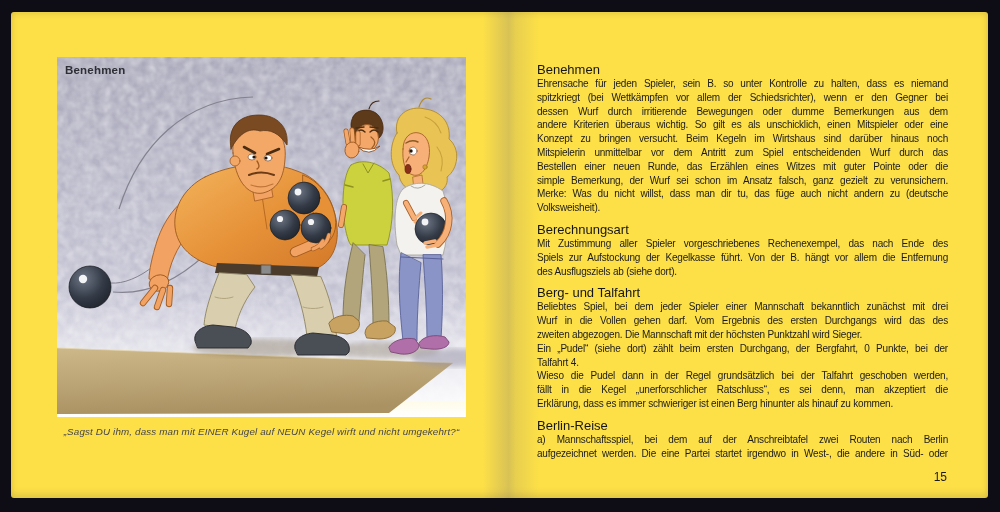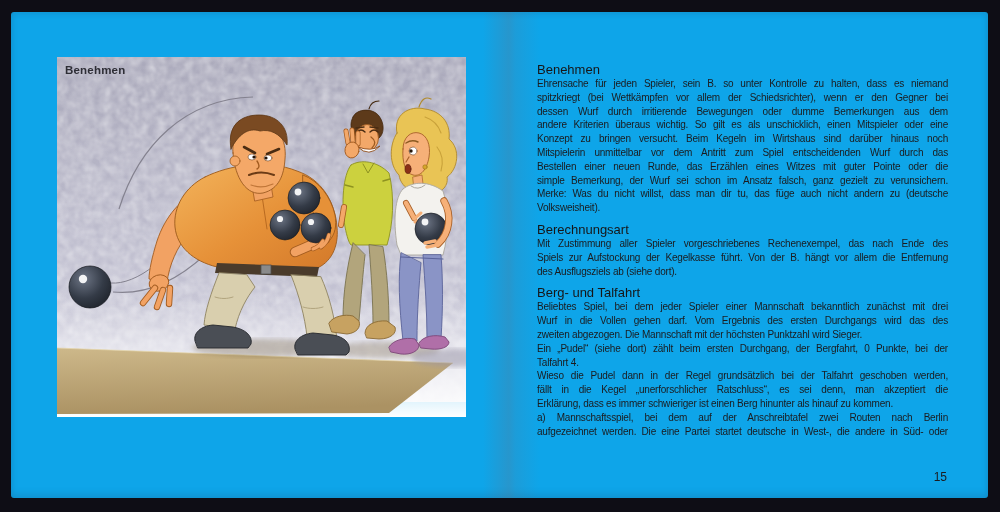--- a/index.html
+++ b/index.html
@@ -3,21 +3,21 @@
 <meta charset="utf-8">
 <style>
   html,body{margin:0;padding:0;}
   body{
     width:1000px;height:512px;position:relative;overflow:hidden;
     background:#0e0d15;
     font-family:"Liberation Sans",sans-serif;
   }
   .spread{
     position:absolute;left:11px;top:12px;width:977px;height:486px;
-    background:#0ea5e9;border-radius:3px;
+    background:#fde047;border-radius:3px;
     box-shadow:inset 0 -4px 7px rgba(40,38,55,.14), inset 0 3px 5px rgba(40,38,55,.08);
   }
   .gutter{
     position:absolute;left:472px;top:0;width:56px;height:100%;
     background:linear-gradient(90deg,rgba(110,108,124,0) 0%,rgba(110,108,124,.26) 46%,rgba(110,108,124,.15) 58%,rgba(110,108,124,0) 100%);
     pointer-events:none;
   }
   
   .illustration{
     position:absolute;left:46px;top:45px;width:409px;height:360px;margin:0;
@@ -261,20 +261,21 @@
         <path d="M 344 196 C 341 220 342 248 346 284 L 360 284 C 360 256 362 228 364 206 Z" fill="#8a94c6" stroke="#5a639a" stroke-width="0.9"></path>
         <path d="M 366 198 C 368 226 370 254 370 282 L 384 282 C 386 252 386 222 384 198 Z" fill="#8a94c6" stroke="#5a639a" stroke-width="0.9"></path>
         <path d="M 344 200 L 386 202" stroke="#5a639a" stroke-width="1.1" fill="none"></path>
 
         <path d="M 332 290 C 336 283 348 280 358 282 L 362 288 C 362 294 354 298 344 297 L 334 295 Z" fill="#b06fa8" stroke="#7d4678" stroke-width="0.9"></path>
         <path d="M 362 286 C 366 279 378 277 388 280 L 392 285 C 392 290 384 293 374 292 L 364 291 Z" fill="#b06fa8" stroke="#7d4678" stroke-width="0.9"></path>
       </g>
     </svg>
     <div class="illu-label">Benehmen</div>
   </figure>
+  <div class="caption">„Sagst DU ihm, dass man mit EINER Kugel auf NEUN Kegel wirft und nicht umgekehrt?“</div>
 
   <div class="textcol">
       <h2>Benehmen</h2>
       <div class="bl">Ehrensache für jeden Spieler, sein B. so unter Kontrolle zu halten, dass es niemand</div>
       <div class="bl">spitzkriegt (bei Wettkämpfen vor allem der Schiedsrichter), wenn er den Gegner bei</div>
       <div class="bl">dessen Wurf durch irritierende Bewegungen oder dumme Bemerkungen aus dem</div>
       <div class="bl">andere Kriterien überaus wichtig. So gilt es als unschicklich, einen Mitspieler oder eine</div>
       <div class="bl">Konzept zu bringen versucht. Beim Kegeln im Wirtshaus sind darüber hinaus noch</div>
       <div class="bl">Mitspielerin unmittelbar vor dem Antritt zum Spiel entscheidenden Wurf durch das</div>
       <div class="bl">Bestellen einer neuen Runde, das Erzählen eines Witzes mit guter Pointe oder die</div>
@@ -287,17 +288,18 @@
       <div class="bl last">des Ausflugsziels ab (siehe dort).</div>
       <h2>Berg- und Talfahrt</h2>
       <div class="bl">Beliebtes Spiel, bei dem jeder Spieler einer Mannschaft bekanntlich zunächst mit drei</div>
       <div class="bl">Wurf in die Vollen gehen darf. Vom Ergebnis des ersten Durchgangs wird das des</div>
       <div class="bl last">zweiten abgezogen. Die Mannschaft mit der höchsten Punktzahl wird Sieger.</div>
       <div class="bl">Ein „Pudel“ (siehe dort) zählt beim ersten Durchgang, der Bergfahrt, 0 Punkte, bei der</div>
       <div class="bl last">Talfahrt 4.</div>
       <div class="bl">Wieso die Pudel dann in der Regel grundsätzlich bei der Talfahrt geschoben werden,</div>
       <div class="bl">fällt in die Kegel „unerforschlicher Ratschluss“, es sei denn, man akzeptiert die</div>
       <div class="bl last">Erklärung, dass es immer schwieriger ist einen Berg hinunter als hinauf zu kommen.</div>
+      <h2>Berlin-Reise</h2>
       <div class="bl">a) Mannschaftsspiel, bei dem auf der Anschreibtafel zwei Routen nach Berlin</div>
-      <div class="bl">aufgezeichnet werden. Die eine Partei startet deutsche in West-, die andere in Süd- oder</div>
+      <div class="bl">aufgezeichnet werden. Die eine Partei startet irgendwo in West-, die andere in Süd- oder</div>
     </div>
   <div class="pagenum">15</div>
 </div>
 
 </body></html>

